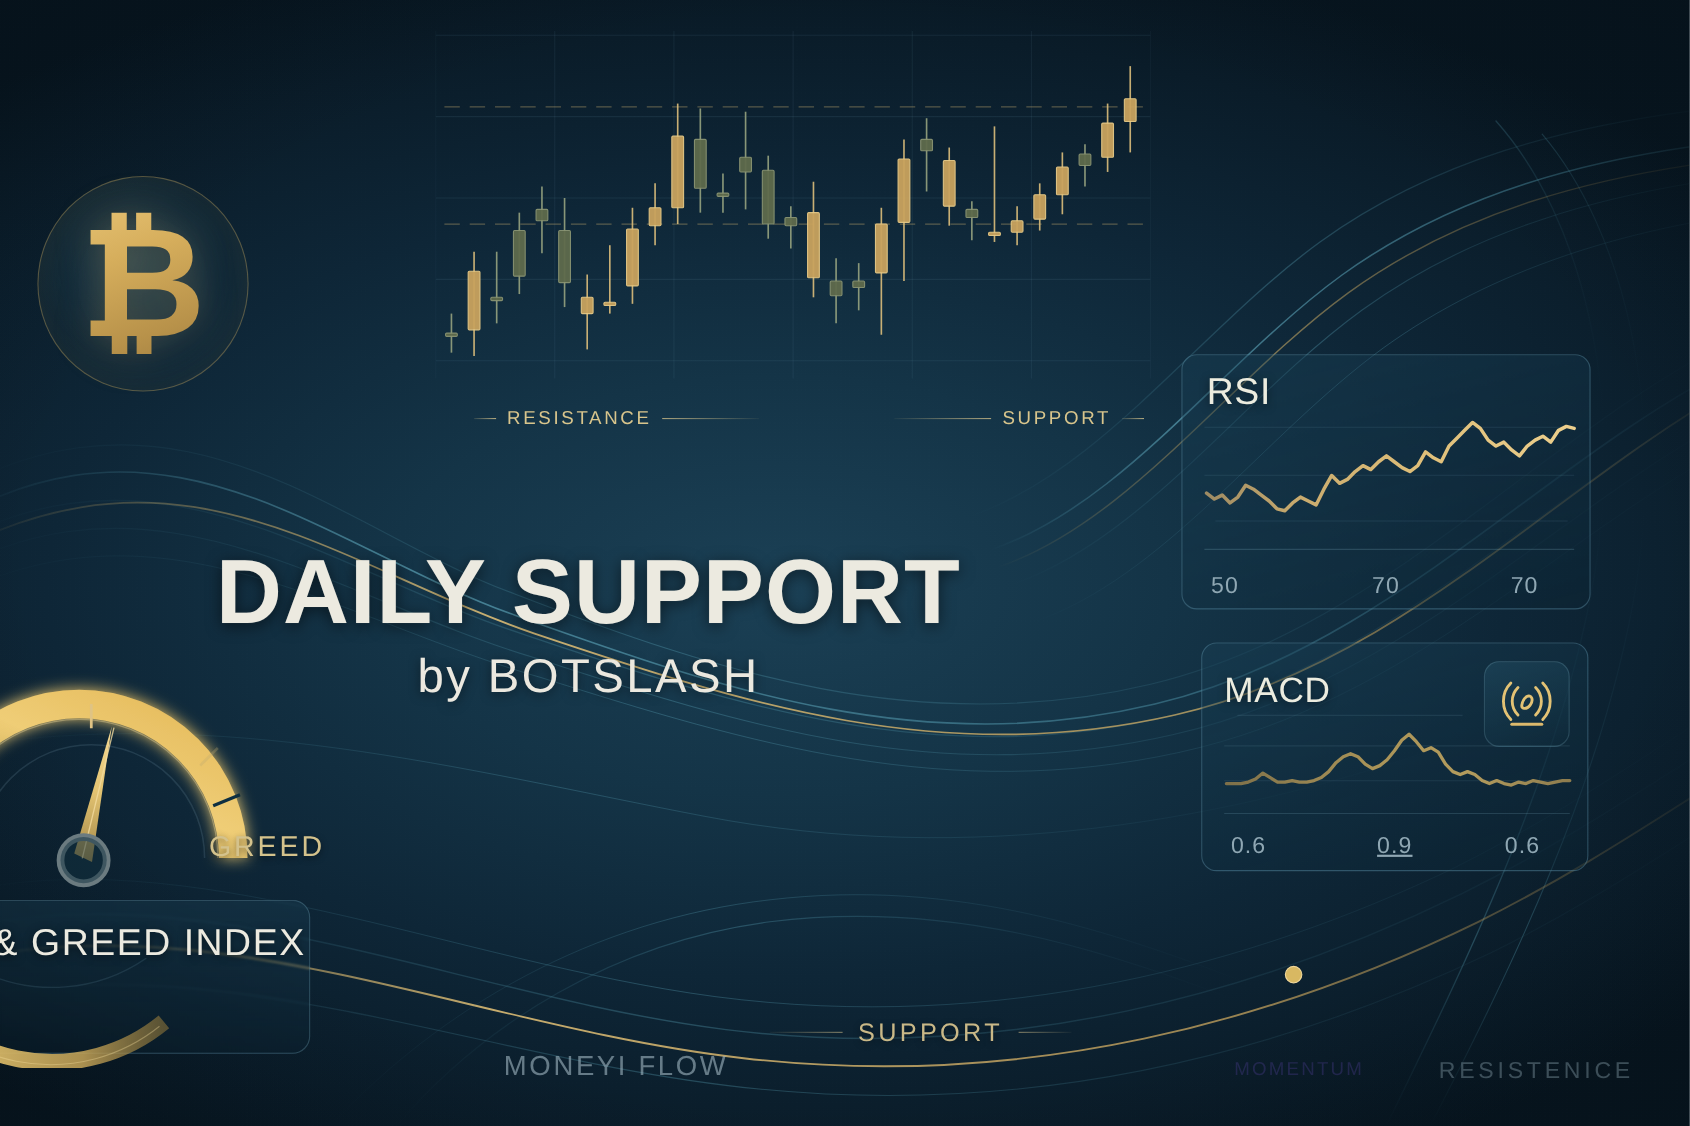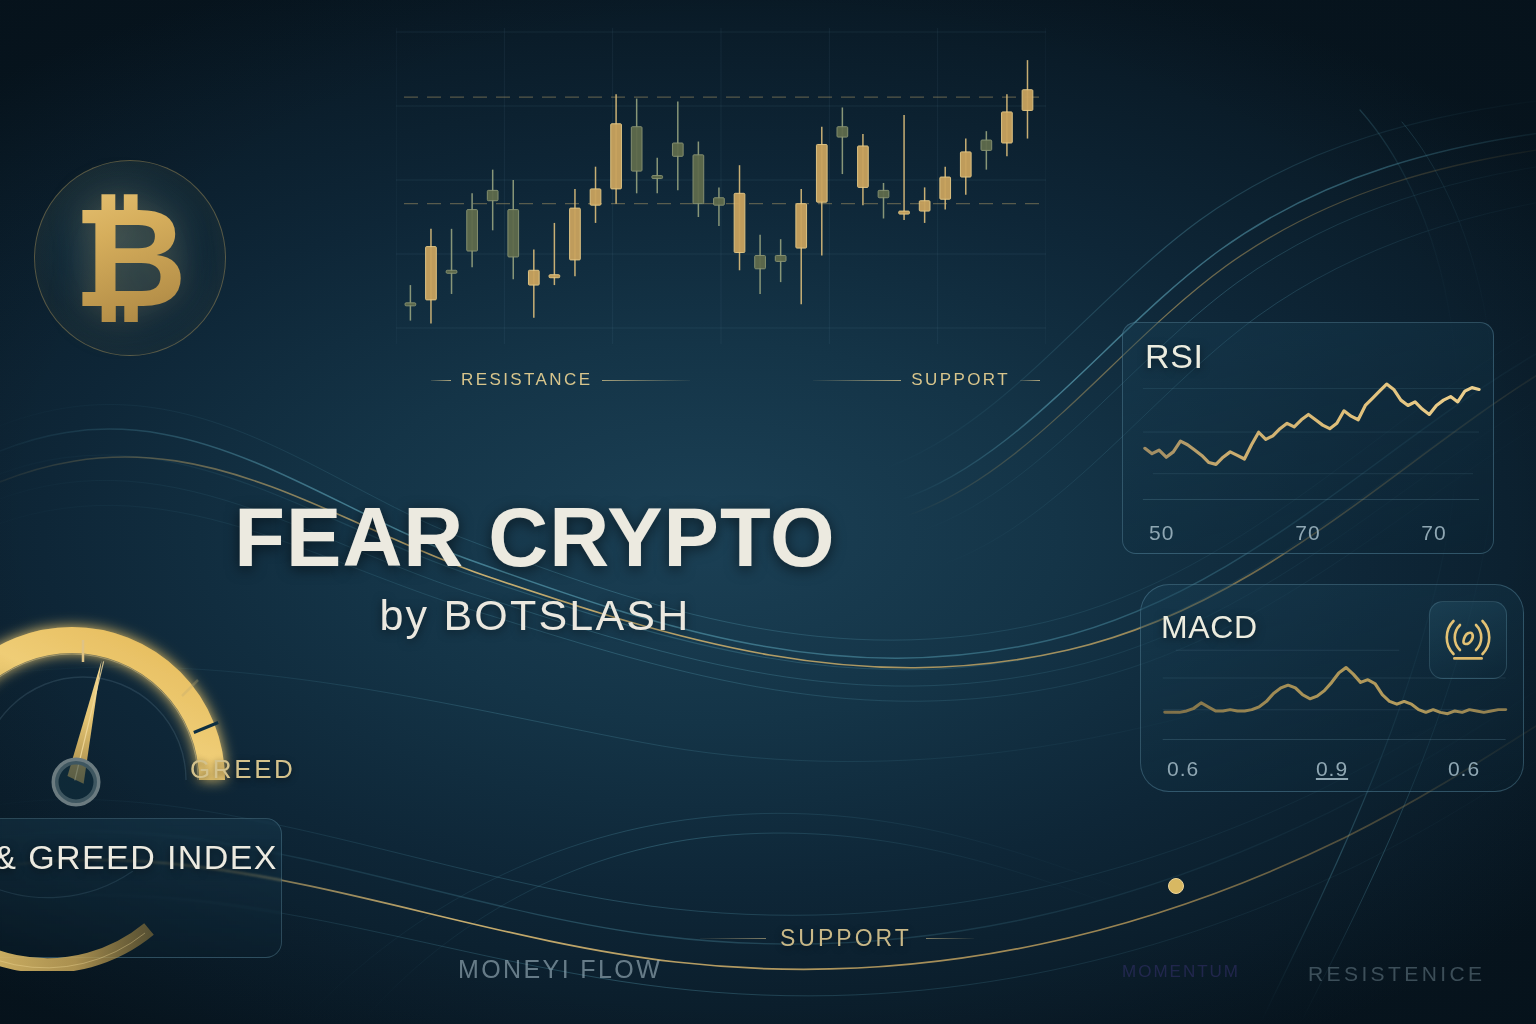--- a/index.html
+++ b/index.html
@@ -92,24 +92,23 @@
     position:absolute; left:0; right:0; top:19px; text-align:center;
     font-size:34px; letter-spacing:1.4px; color:#eceae0;
     text-shadow:0 2px 8px rgba(0,0,0,.55); white-space:nowrap;
   }
   .fgcard-arc{ position:absolute; left:0; top:52px; width:400px; height:100px; }
 
   
   .panel{
     position:absolute; border:1.4px solid rgba(110,165,188,.34); border-radius:14px;
     background:linear-gradient(165deg, rgba(26,66,88,.42), rgba(11,36,51,.30));
-    margin-left:48px;
   }
   .panel.rsi{ left:1074px; top:322px; width:372px; height:232px; }
-  .panel.macd{ left:1092px; top:584px; width:384px; height:208px;border-radius:29px; }
+  .panel.macd{ left:1092px; top:584px; width:352px; height:208px; }
   .panel-title{
     position:absolute; left:22px; top:14px; font-size:34px; letter-spacing:.6px;
     color:#ececdf; text-shadow:0 2px 8px rgba(0,0,0,.5);
   }
   .panel.macd .panel-title{ left:20px; top:24px; font-size:32px; }
   .panel-svg{ position:absolute; inset:0; width:100%; height:100%; }
   .tick-row{ position:absolute; left:0; right:0; bottom:8px; display:flex; }
   .tick{ font-size:21px; color:#8fa7b3; letter-spacing:1px; text-align:center; }
   .panel.rsi .tick:nth-child(1){ flex:0 0 118px; text-align:left; padding-left:26px; }
   .panel.rsi .tick:nth-child(2){ flex:1; }
@@ -376,21 +375,21 @@
           <stop offset="100%" stop-color="#8d7439" stop-opacity=".6"></stop>
         </linearGradient>
       </defs>
       <path d="M22,8 A160,160 0 0 0 266,58" fill="none" stroke="url(#fgarc)" stroke-width="15"></path>
       <path d="M24,14 A158,158 0 0 0 262,62" fill="none" stroke="rgba(250,226,160,.35)" stroke-width="1"></path>
       <path d="M100,12 A150,150 0 0 0 250,0" fill="none" stroke="rgba(130,175,195,.14)" stroke-width="1.2"></path>
     </svg>
   </div>
 
   <div class="title-block">
-    <div class="title-main">FEAR CRYPTO</div>
+    <div class="title-main">DAILY SUPPORT</div>
     <div class="title-sub">
       <span class="by">by</span>
       <span>BOTSLASH</span>
     </div>
   </div>
 
   <div class="panel rsi">
     <div class="panel-title">RSI</div>
     <svg class="panel-svg" id="rsi-svg" viewBox="0 0 372 232" preserveAspectRatio="none">
         <line x1="20" y1="66" x2="358" y2="66" stroke="rgba(130,180,200,0.13)" stroke-width="1"></line>

